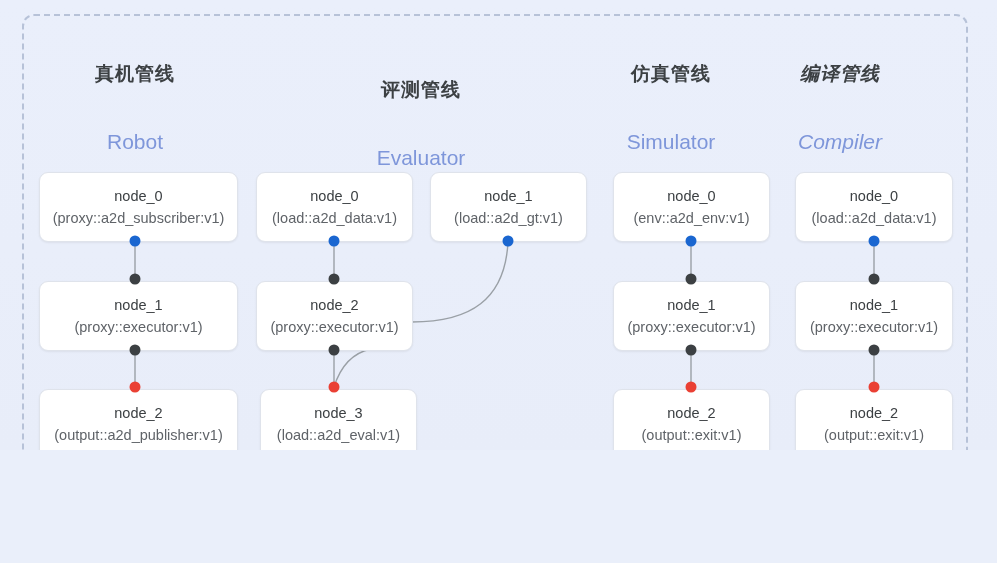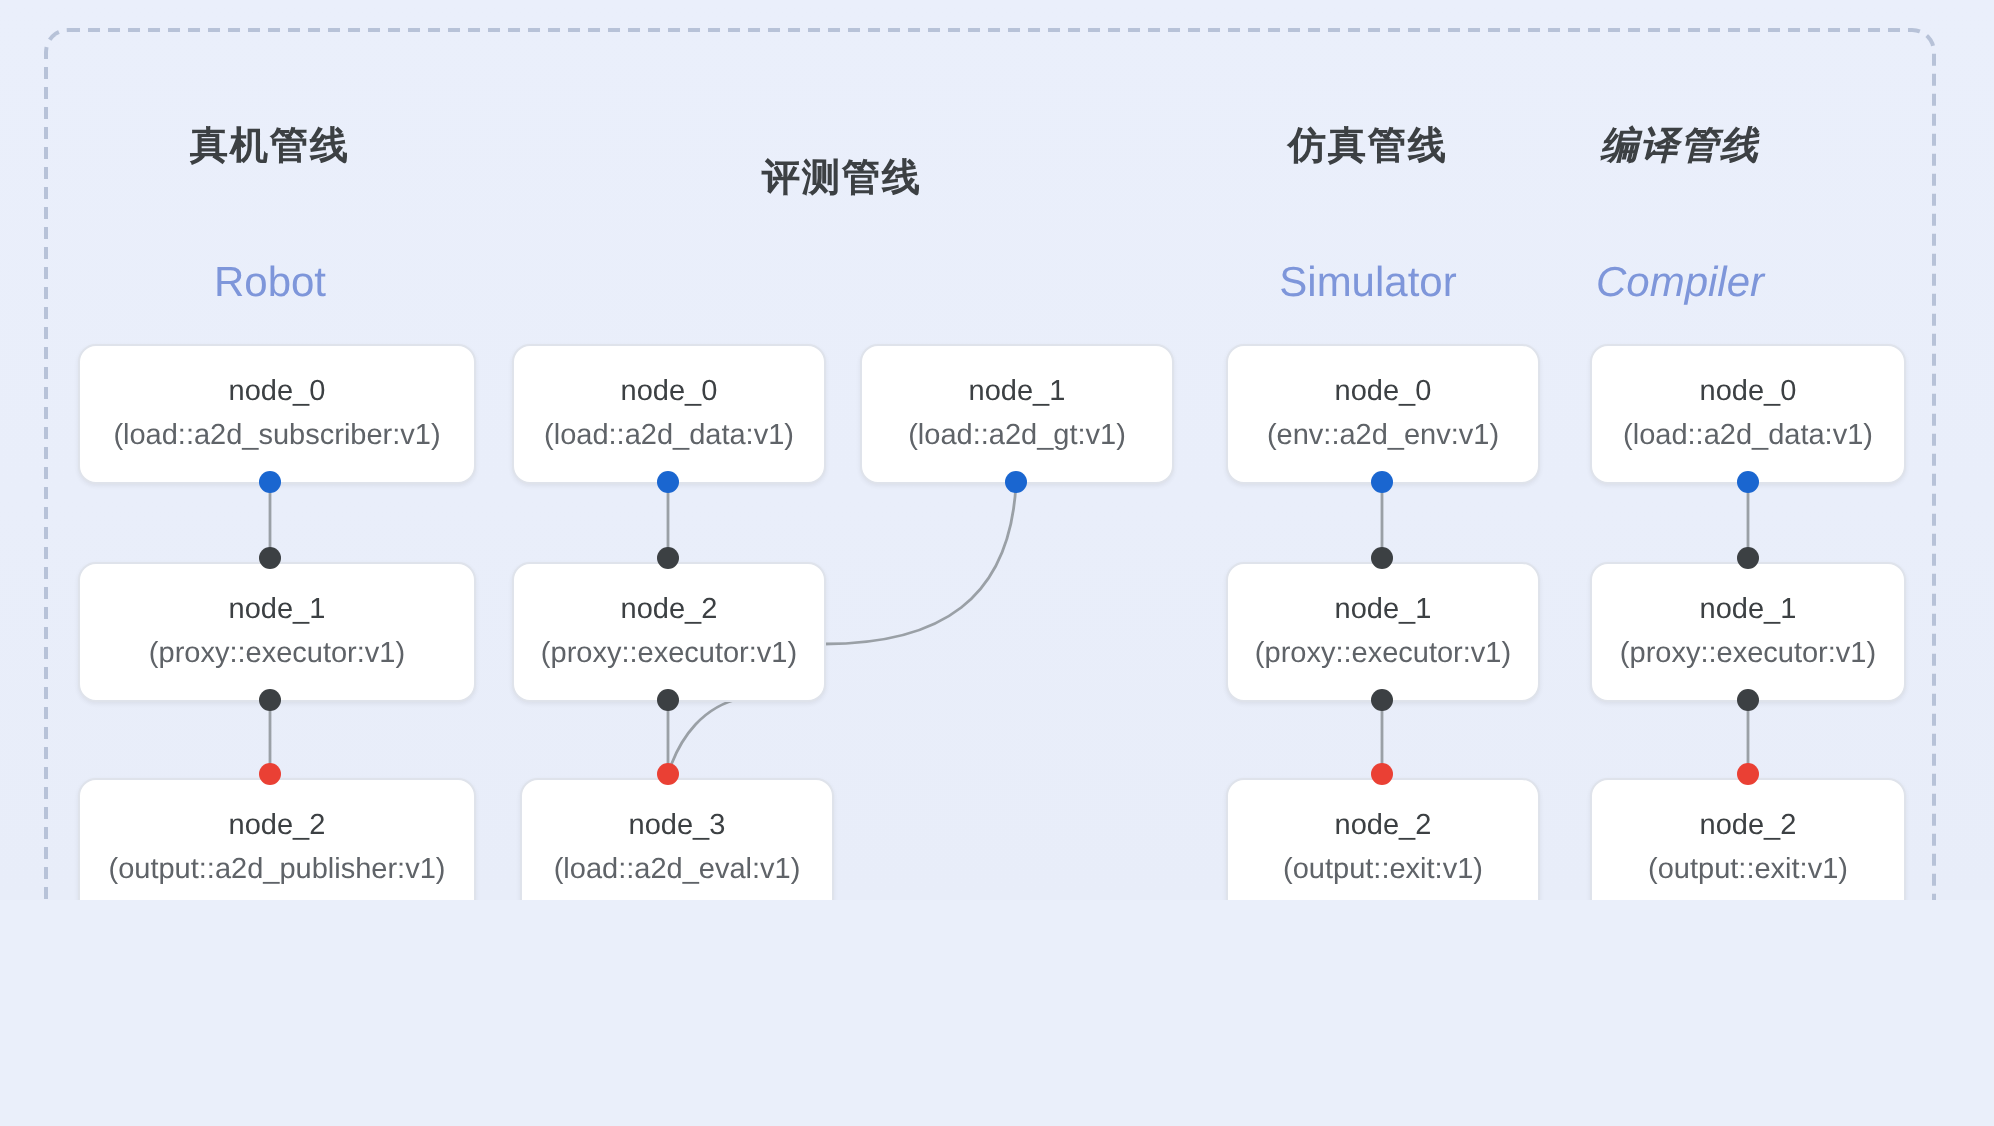--- a/index.html
+++ b/index.html
@@ -125,33 +125,34 @@
     <line x1="874" y1="241" x2="874" y2="281" stroke="#9aa0a6" stroke-width="1.4"></line>
     <line x1="874" y1="350" x2="874" y2="389" stroke="#9aa0a6" stroke-width="1.4"></line>
   </svg>
 
   <div class="col-head" style="left:35px; top:62px; width:200px;">
     <div class="col-title-cn">真机管线</div>
     <div class="col-title-en">Robot</div>
   </div>
   <div class="col-head" style="left:321px; top:78px; width:200px;">
     <div class="col-title-cn">评测管线</div>
-  </div>
-  <div class="col-head" style="left:584px; top:62px; width:200px;">
+    <div class="col-title-en">Evaluator</div>
+  </div>
+  <div class="col-head" style="left:571px; top:62px; width:200px;">
     <div class="col-title-cn">仿真管线</div>
     <div class="col-title-en">Simulator</div>
   </div>
   <div class="col-head" style="left:740px; top:62px; width:200px;font-style:italic;">
     <div class="col-title-cn">编译管线</div>
     <div class="col-title-en">Compiler</div>
   </div>
 
   <div class="node" style="left:39px; top:172px; width:199px; height:70px;">
     <div class="node-id">node_0</div>
-    <div class="node-spec">(load::a2d_subscriber:v1)</div>
+    <div class="node-spec">(proxy::a2d_subscriber:v1)</div>
   </div>
   <div class="node" style="left:39px; top:281px; width:199px; height:70px;">
     <div class="node-id">node_1</div>
     <div class="node-spec">(proxy::executor:v1)</div>
   </div>
   <div class="node" style="left:39px; top:389px; width:199px; height:70px;">
     <div class="node-id">node_2</div>
     <div class="node-spec">(output::a2d_publisher:v1)</div>
   </div>
 

